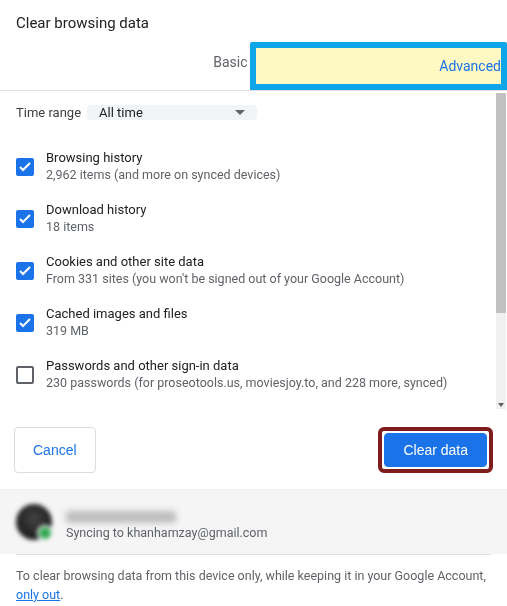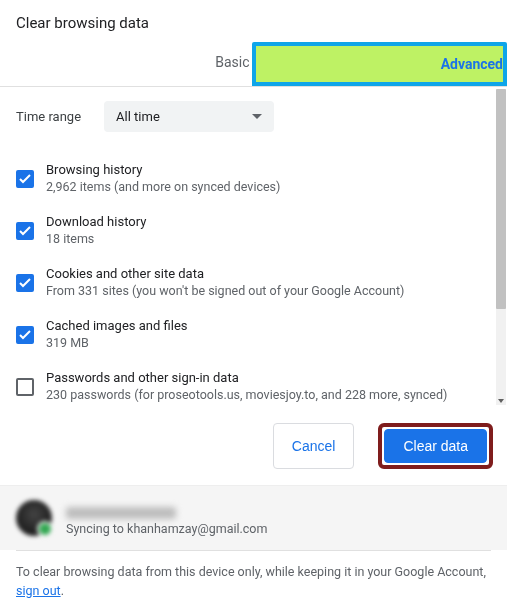--- a/index.html
+++ b/index.html
@@ -27,45 +27,45 @@
     text-align: right;
     padding: 10px 0;
     font-size: 14px;
     cursor: pointer;
     color: #5f6368;
     border: 2px solid transparent;
     border-bottom: none;
   }
   .tab.active {
     color: #1a73e8;
-    font-weight: 700;
-    border: 4px solid #0ea5e9;
+    font-weight: 400;
+    border: 6px solid #0ea5e9;
     border-radius: 2px 2px 0 0;
-    background: #bef264;
+    background: #fef9c3;
   }
   .scroll-region {
     position: relative;
     height: 322px;
     overflow: hidden;
   }
   .scroll-content {
     padding: 14px 16px 0 16px;
   }
   .time-row {
     display: flex;
     align-items: center;
-    gap: 23px;
+    gap: 6px;
     margin-bottom: 20px;
   }
   .time-label { color: #3c4043; font-size: 13px; }
   .time-select {
     background: #f1f3f4;
     border: none;
     border-radius: 4px;
-    padding: 8px 12px;
+    padding: 0 12px;
     width: 170px;
     display: flex;
     justify-content: space-between;
     align-items: center;
     cursor: pointer;
     font-size: 13px;
     color: #202124;
     text-align: right;
   }
   .chevron {
@@ -118,21 +118,21 @@
   .scrollbar-arrow-down {
     position: absolute;
     bottom: 2px; left: 2px;
     width: 0; height: 0;
     border-left: 3px solid transparent;
     border-right: 3px solid transparent;
     border-top: 4px solid #606060;
   }
   .actions {
     display: flex;
-    justify-content: flex-end;
+    justify-content: space-between;
     gap: 24px;
     padding: 14px 14px 16px 14px;
   }
   .btn {
     padding: 8px 18px;
     border-radius: 4px;
     font-size: 14px;
     cursor: pointer;
     border: 1px solid #dadce0;
     background: #fff;
@@ -290,14 +290,14 @@
   <div class="avatar"></div>
   <div class="account-text">
     <div class="account-name"></div>
     <div class="account-sync">Syncing to khanhamzay@gmail.com</div>
   </div>
 </div>
 
 <div class="divider"></div>
 
 <div class="footer-note">
-  <span>To clear browsing data from this device only, while keeping it in your Google Account, </span><a>sign out</a><span>.</span>
+  <span>To clear browsing data from this device only, while keeping it in your Google Account, </span><a>only out</a><span>.</span>
 </div>
 
 </body></html>

